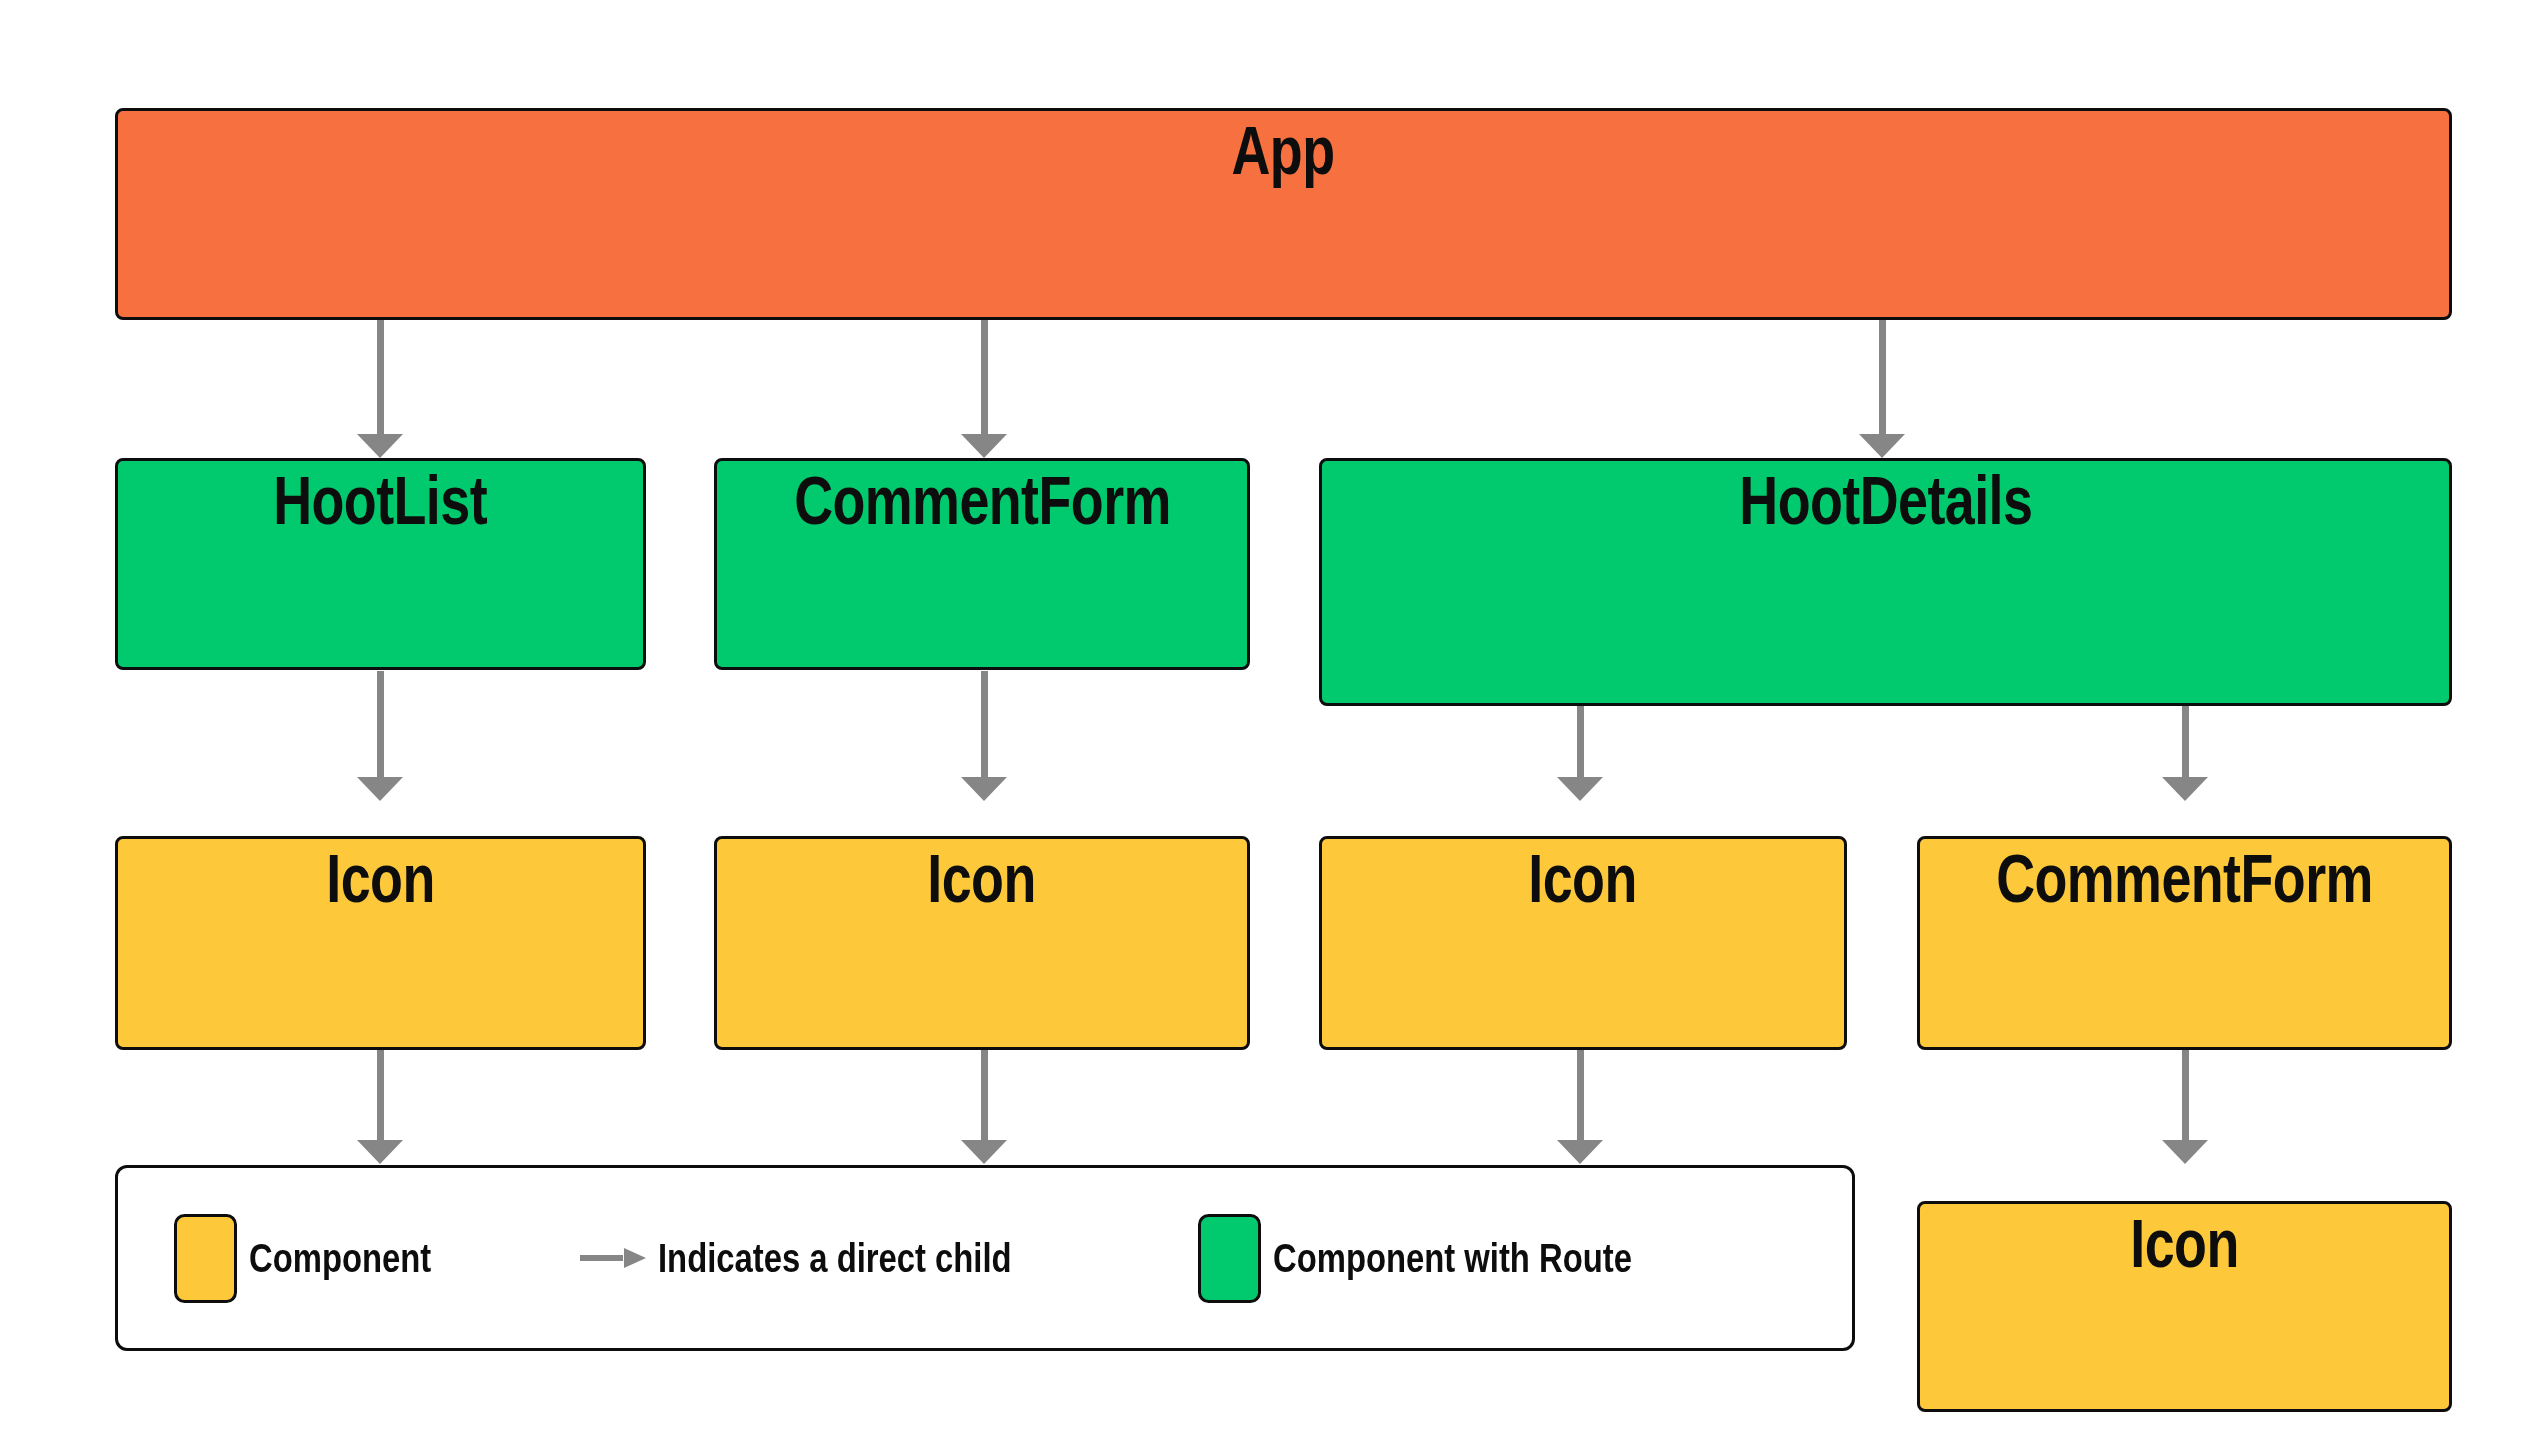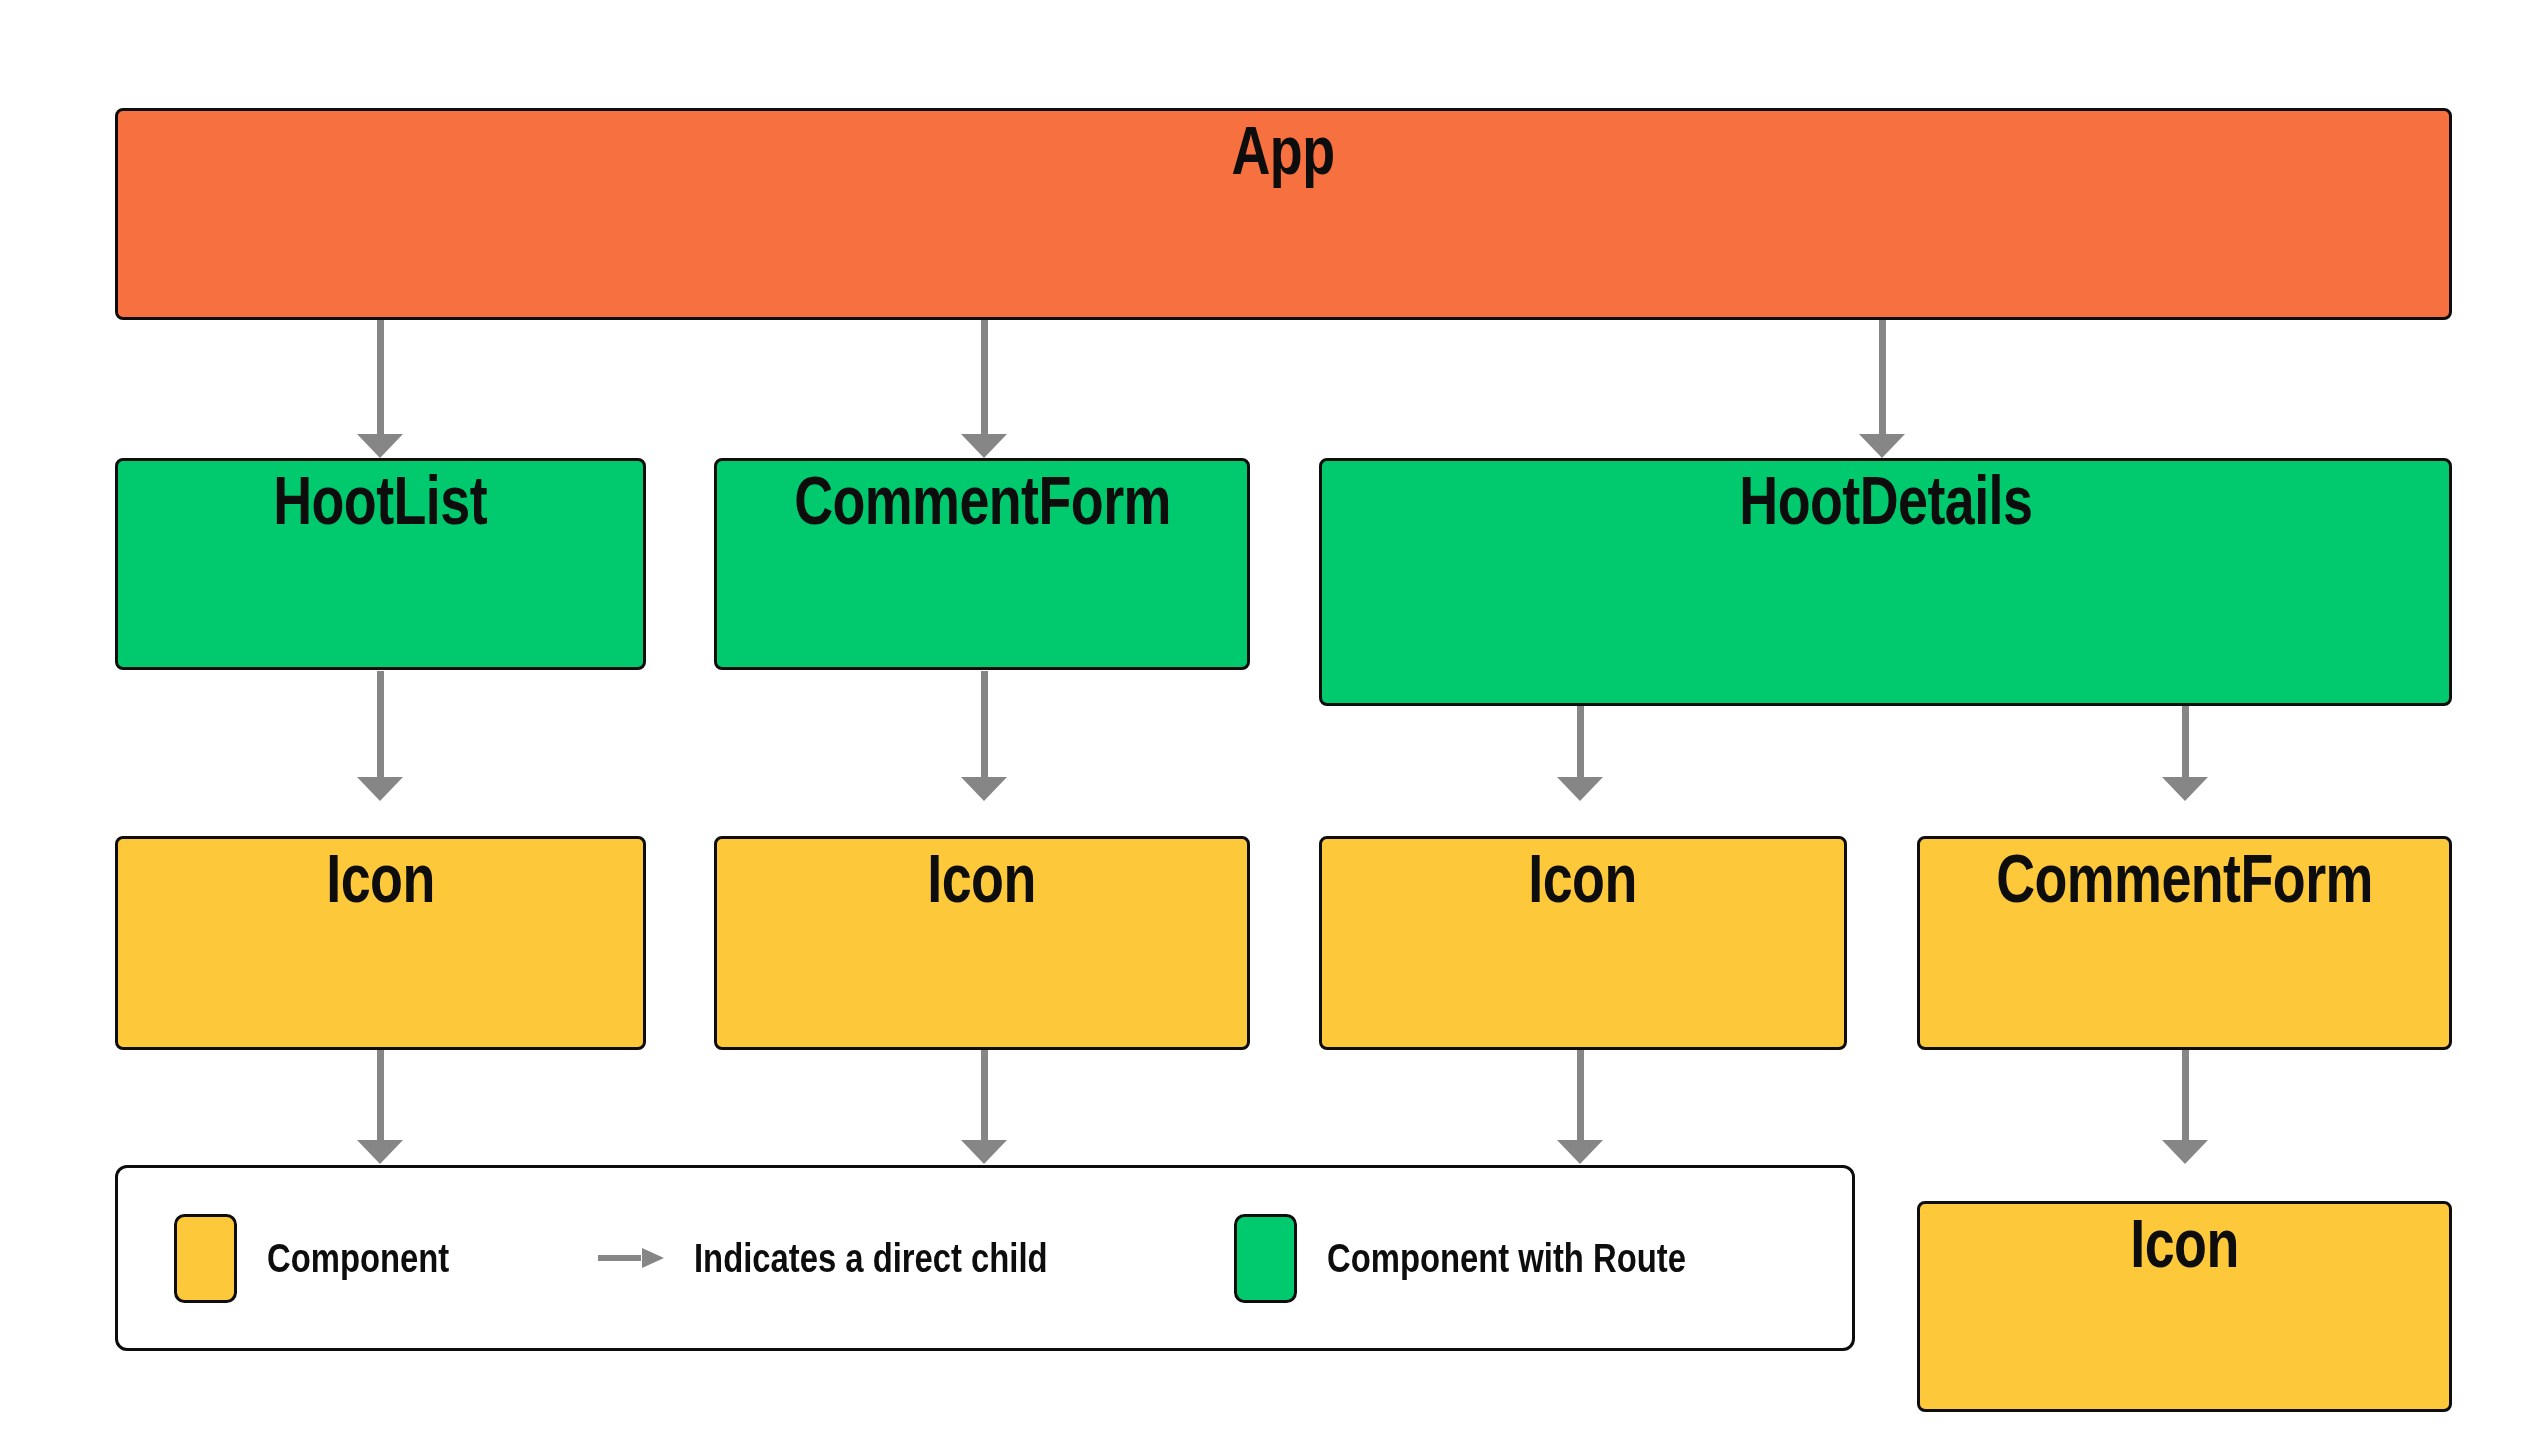--- a/index.html
+++ b/index.html
@@ -69,21 +69,21 @@
     border-radius: 12px;
     background: #ffffff;
     display: flex;
     align-items: center;
     padding-left: 56px;
     gap: 109px;
   }
   .legend-item {
     display: flex;
     align-items: center;
-    gap: 30px;
+    gap: 12px;
   }
   .swatch {
     box-sizing: border-box;
     width: 63px;
     height: 89px;
     border: 3.3px solid var(--outline_black, #0d0d0d);
     border-radius: 10.5px;
     flex: 0 0 auto;
   }
   .swatch-yellow { background: var(--node_yellow, #fdc93b); }

